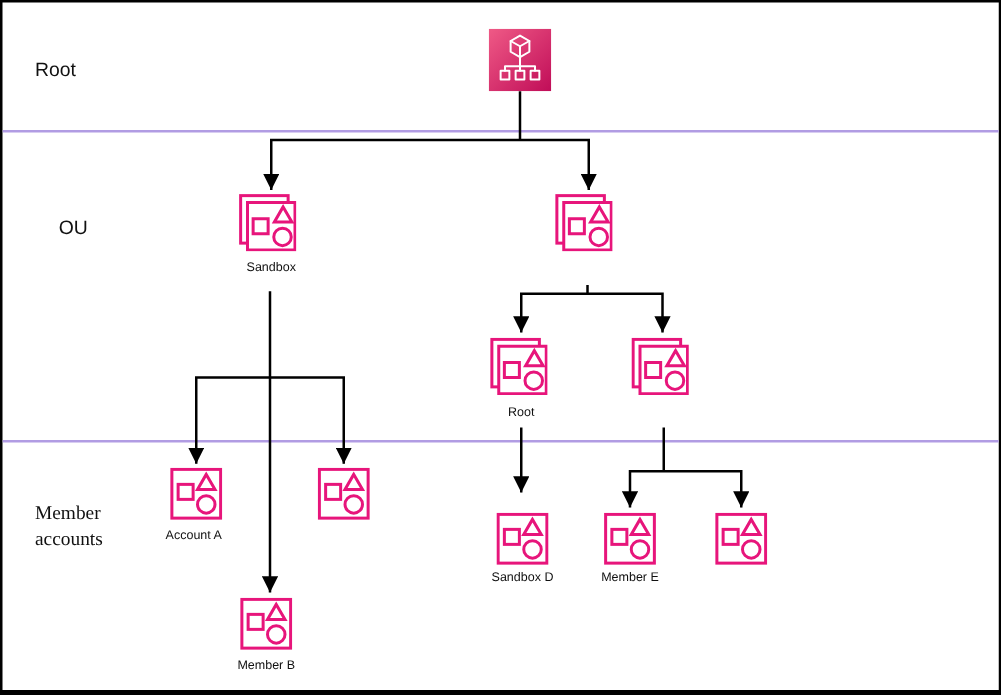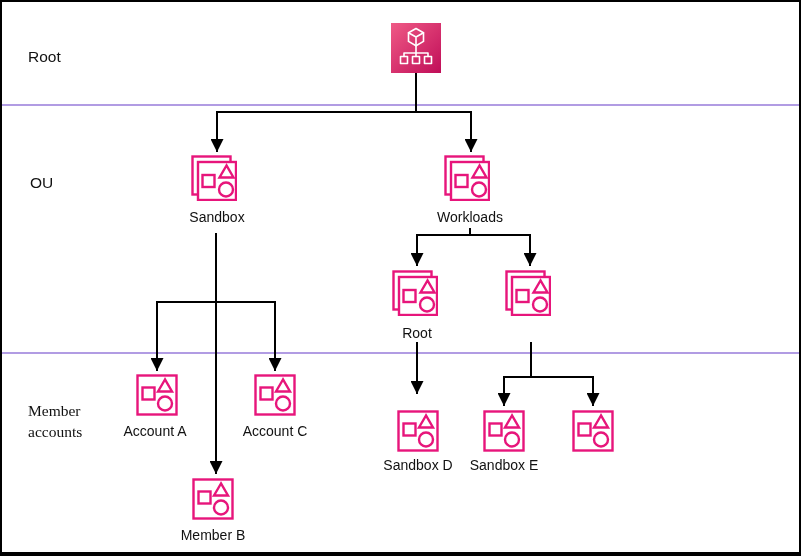--- a/index.html
+++ b/index.html
@@ -6,23 +6,23 @@
   .canvas{
     position:relative;width:801px;height:556px;box-sizing:border-box;
     border:2px solid #000;border-bottom-width:4px;background:#fff;
     font-family:"Liberation Sans",sans-serif;color:var(--text,#111);overflow:hidden;
   }
   .divider{position:absolute;left:0;right:0;height:2px;background:var(--divider,#b19ce3);}
   #divider-1{top:102px;}
   #divider-2{top:350px;}
   .section-label{position:absolute;font-size:15.5px;color:#111;}
   #sec-root{left:26px;top:46px;}
-  #sec-ou{left:28px;top:172px;}
+  #sec-ou{left:45px;top:172px;}
   #sec-member{left:26px;top:398px;width:80px;line-height:21px;font-family:Liberation Serif, serif;}
-  .node-label{position:absolute;width:120px;text-align:center;font-size:14px;color:#111;}
+  .node-label{position:absolute;width:120px;text-align:center;font-size:10px;color:#111;}
   .icon{position:absolute;display:block;}
   .connectors{position:absolute;left:0;top:0;}
   .conn{stroke:var(--line,#000);stroke-width:2;fill:none;}
   .pink-stroke{stroke:var(--pink,#e7157b);stroke-width:2.4;fill:none;}
   .pink-stroke-fill{stroke:var(--pink,#e7157b);stroke-width:2.4;fill:#fff;}
   .white-stroke{stroke:#fff;stroke-width:1.6;fill:none;stroke-linejoin:round;stroke-linecap:round;}
   .ga{stop-color:var(--gradient-top,#ef5a86);}
   .gb{stop-color:var(--gradient-bottom,#c00d58);}
 </style>
 </head>
@@ -88,53 +88,51 @@
     </svg>
 
   <svg class="icon" style="left:189px;top:153px;width:46px;height:46px">
       <use href="#sym-ou"></use>
     </svg>
   <div class="node-label" style="left:155px;top:207px">Sandbox</div>
 
   <svg class="icon" style="left:442px;top:153px;width:46px;height:46px">
       <use href="#sym-ou"></use>
     </svg>
-  <div class="node-label" style="left:408px;top:207px">Workloads</div>
 
   <svg class="icon" style="left:390px;top:268px;width:46px;height:46px">
       <use href="#sym-ou"></use>
     </svg>
   <div class="node-label" style="left:355px;top:323px">Root</div>
 
   <svg class="icon" style="left:503px;top:268px;width:46px;height:46px">
       <use href="#sym-ou"></use>
     </svg>
 
   <svg class="icon" style="left:134px;top:372px;width:42px;height:42px">
       <use href="#sym-account"></use>
     </svg>
   <div class="node-label" style="left:93px;top:421px">Account A</div>
 
   <svg class="icon" style="left:252px;top:372px;width:42px;height:42px">
       <use href="#sym-account"></use>
     </svg>
-  <div class="node-label" style="left:213px;top:421px">Account C</div>
 
   <svg class="icon" style="left:190px;top:476px;width:42px;height:42px">
       <use href="#sym-account"></use>
     </svg>
   <div class="node-label" style="left:151px;top:525px">Member B</div>
 
   <svg class="icon" style="left:395px;top:408px;width:42px;height:42px">
       <use href="#sym-account"></use>
     </svg>
   <div class="node-label" style="left:356px;top:455px">Sandbox D</div>
 
   <svg class="icon" style="left:481px;top:408px;width:42px;height:42px">
       <use href="#sym-account"></use>
     </svg>
-  <div class="node-label" style="left:442px;top:455px">Sandbox E</div>
+  <div class="node-label" style="left:442px;top:455px">Member E</div>
 
   <svg class="icon" style="left:570px;top:408px;width:42px;height:42px">
       <use href="#sym-account"></use>
     </svg>
 
 </div>
 
 </body></html>

